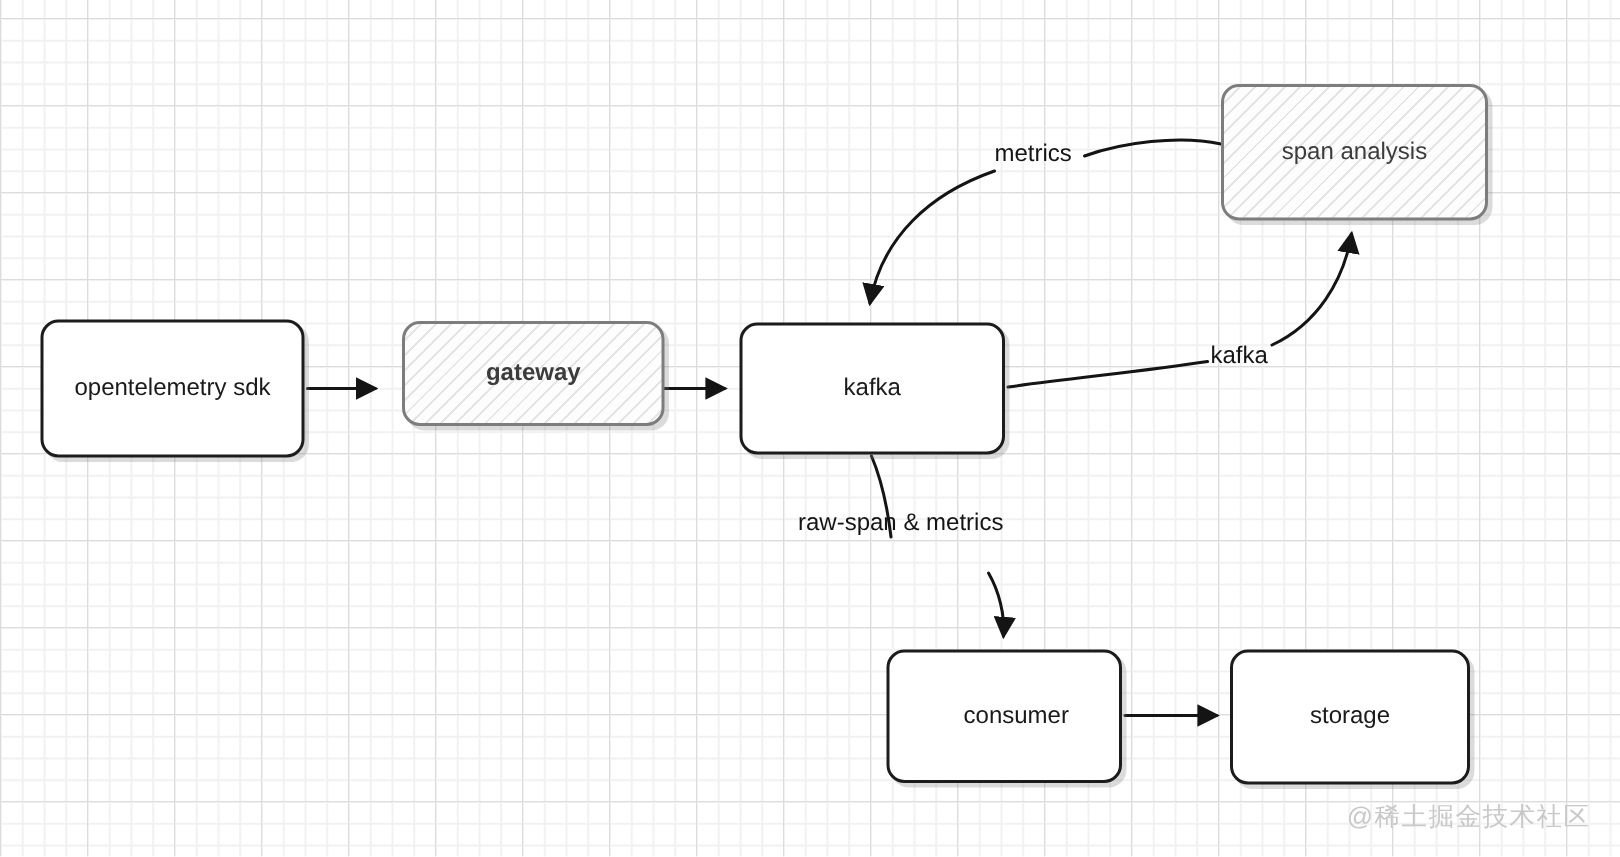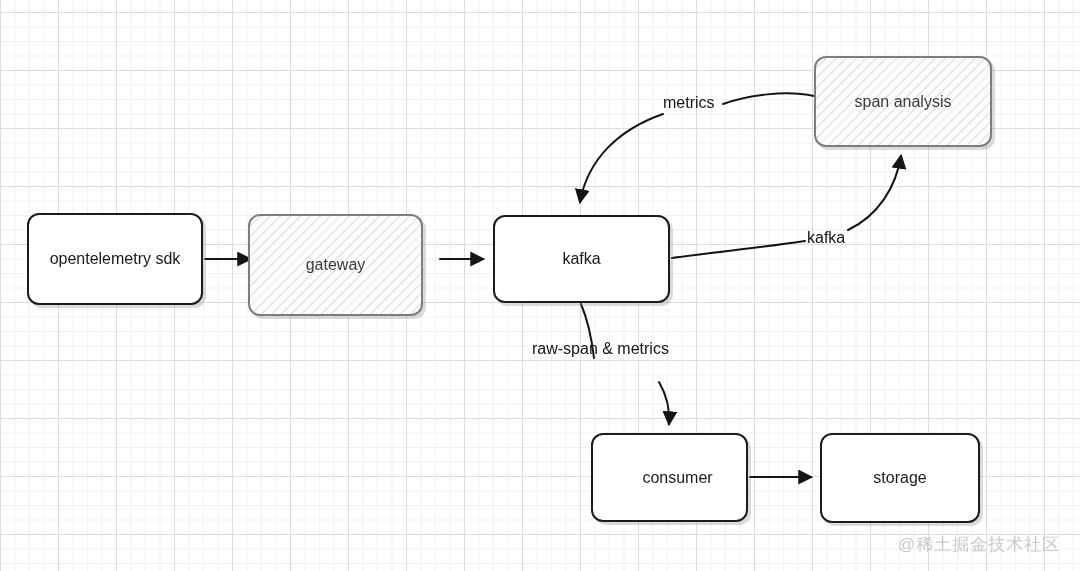--- a/index.html
+++ b/index.html
@@ -31,21 +31,21 @@
   }
   .node.hatched{
     border-color:#7d7d7d;
     color:#3c3c3c;
     background-color:#fdfdfd;
     background-image:repeating-linear-gradient(135deg,
       rgba(70,70,70,0.13) 0px, rgba(70,70,70,0.13) 1.3px,
       transparent 1.3px, transparent 7px);
   }
   .n-sdk{left:27px;top:213px;width:176px;height:92px;}
-  .n-gateway{left:248px;top:214px;width:175px;height:102px;}
+  .n-gateway{left:268px;top:214px;width:175px;height:70px;font-weight:bold;}
   .n-kafka{left:493px;top:215px;width:177px;height:88px;}
   .n-span-analysis{left:814px;top:56px;width:178px;height:91px;}
   .n-consumer{left:591px;top:433px;width:157px;height:89px;padding-left:16px;}
   .n-storage{left:820px;top:433px;width:160px;height:90px;}
   .edge-label{
     position:absolute;
     font-size:16px;color:#151515;white-space:nowrap;
   }
   .l-metrics{left:663px;top:94px;}
   .l-span{left:807px;top:229px;}

